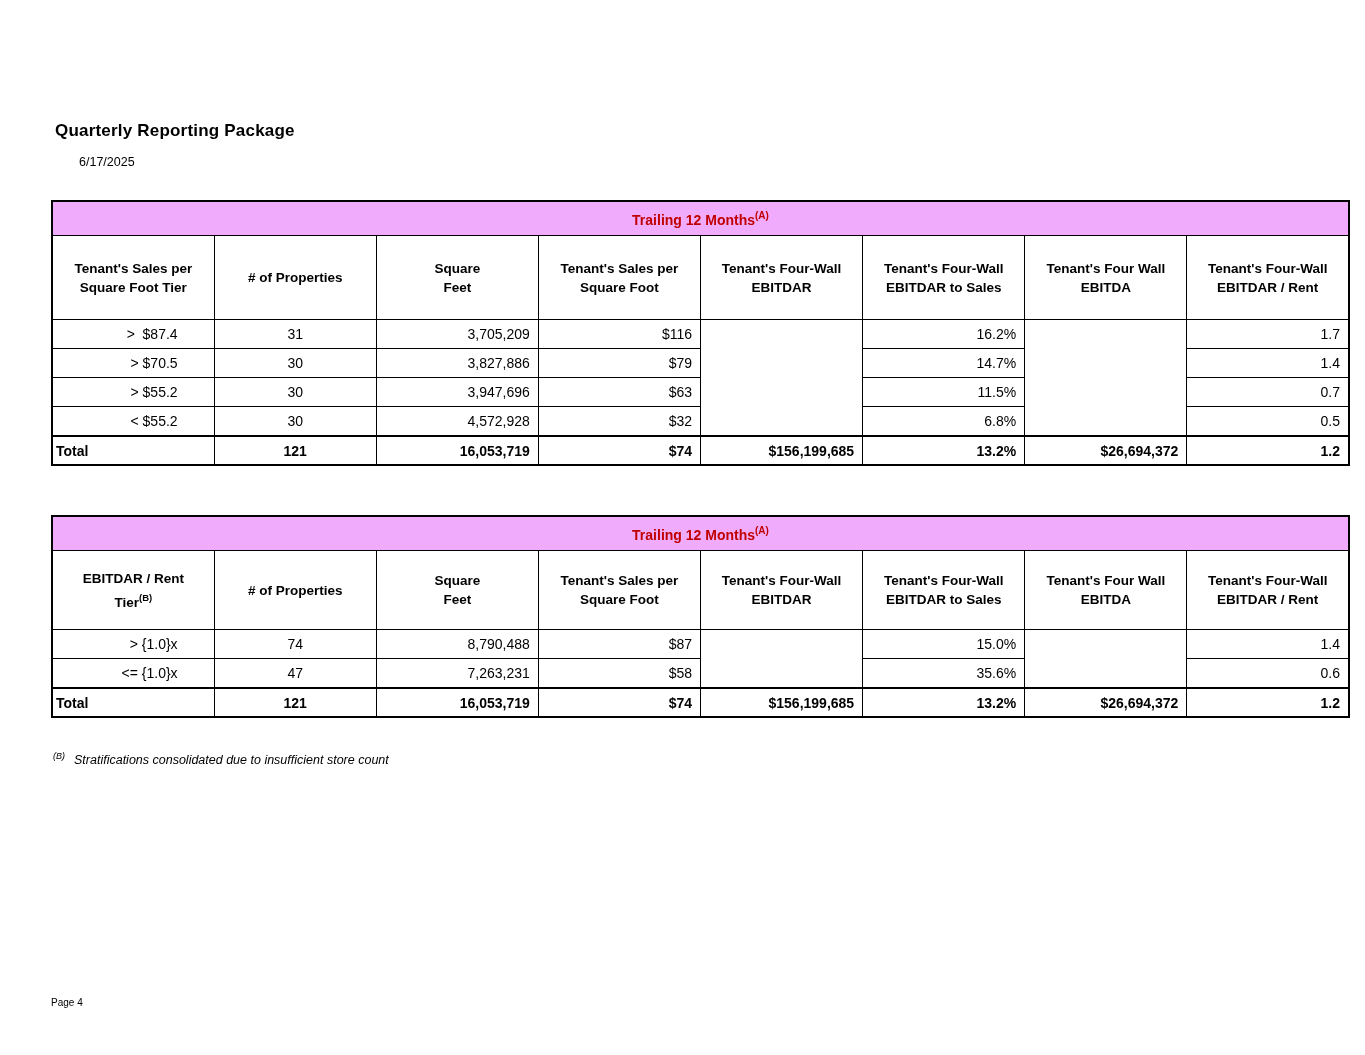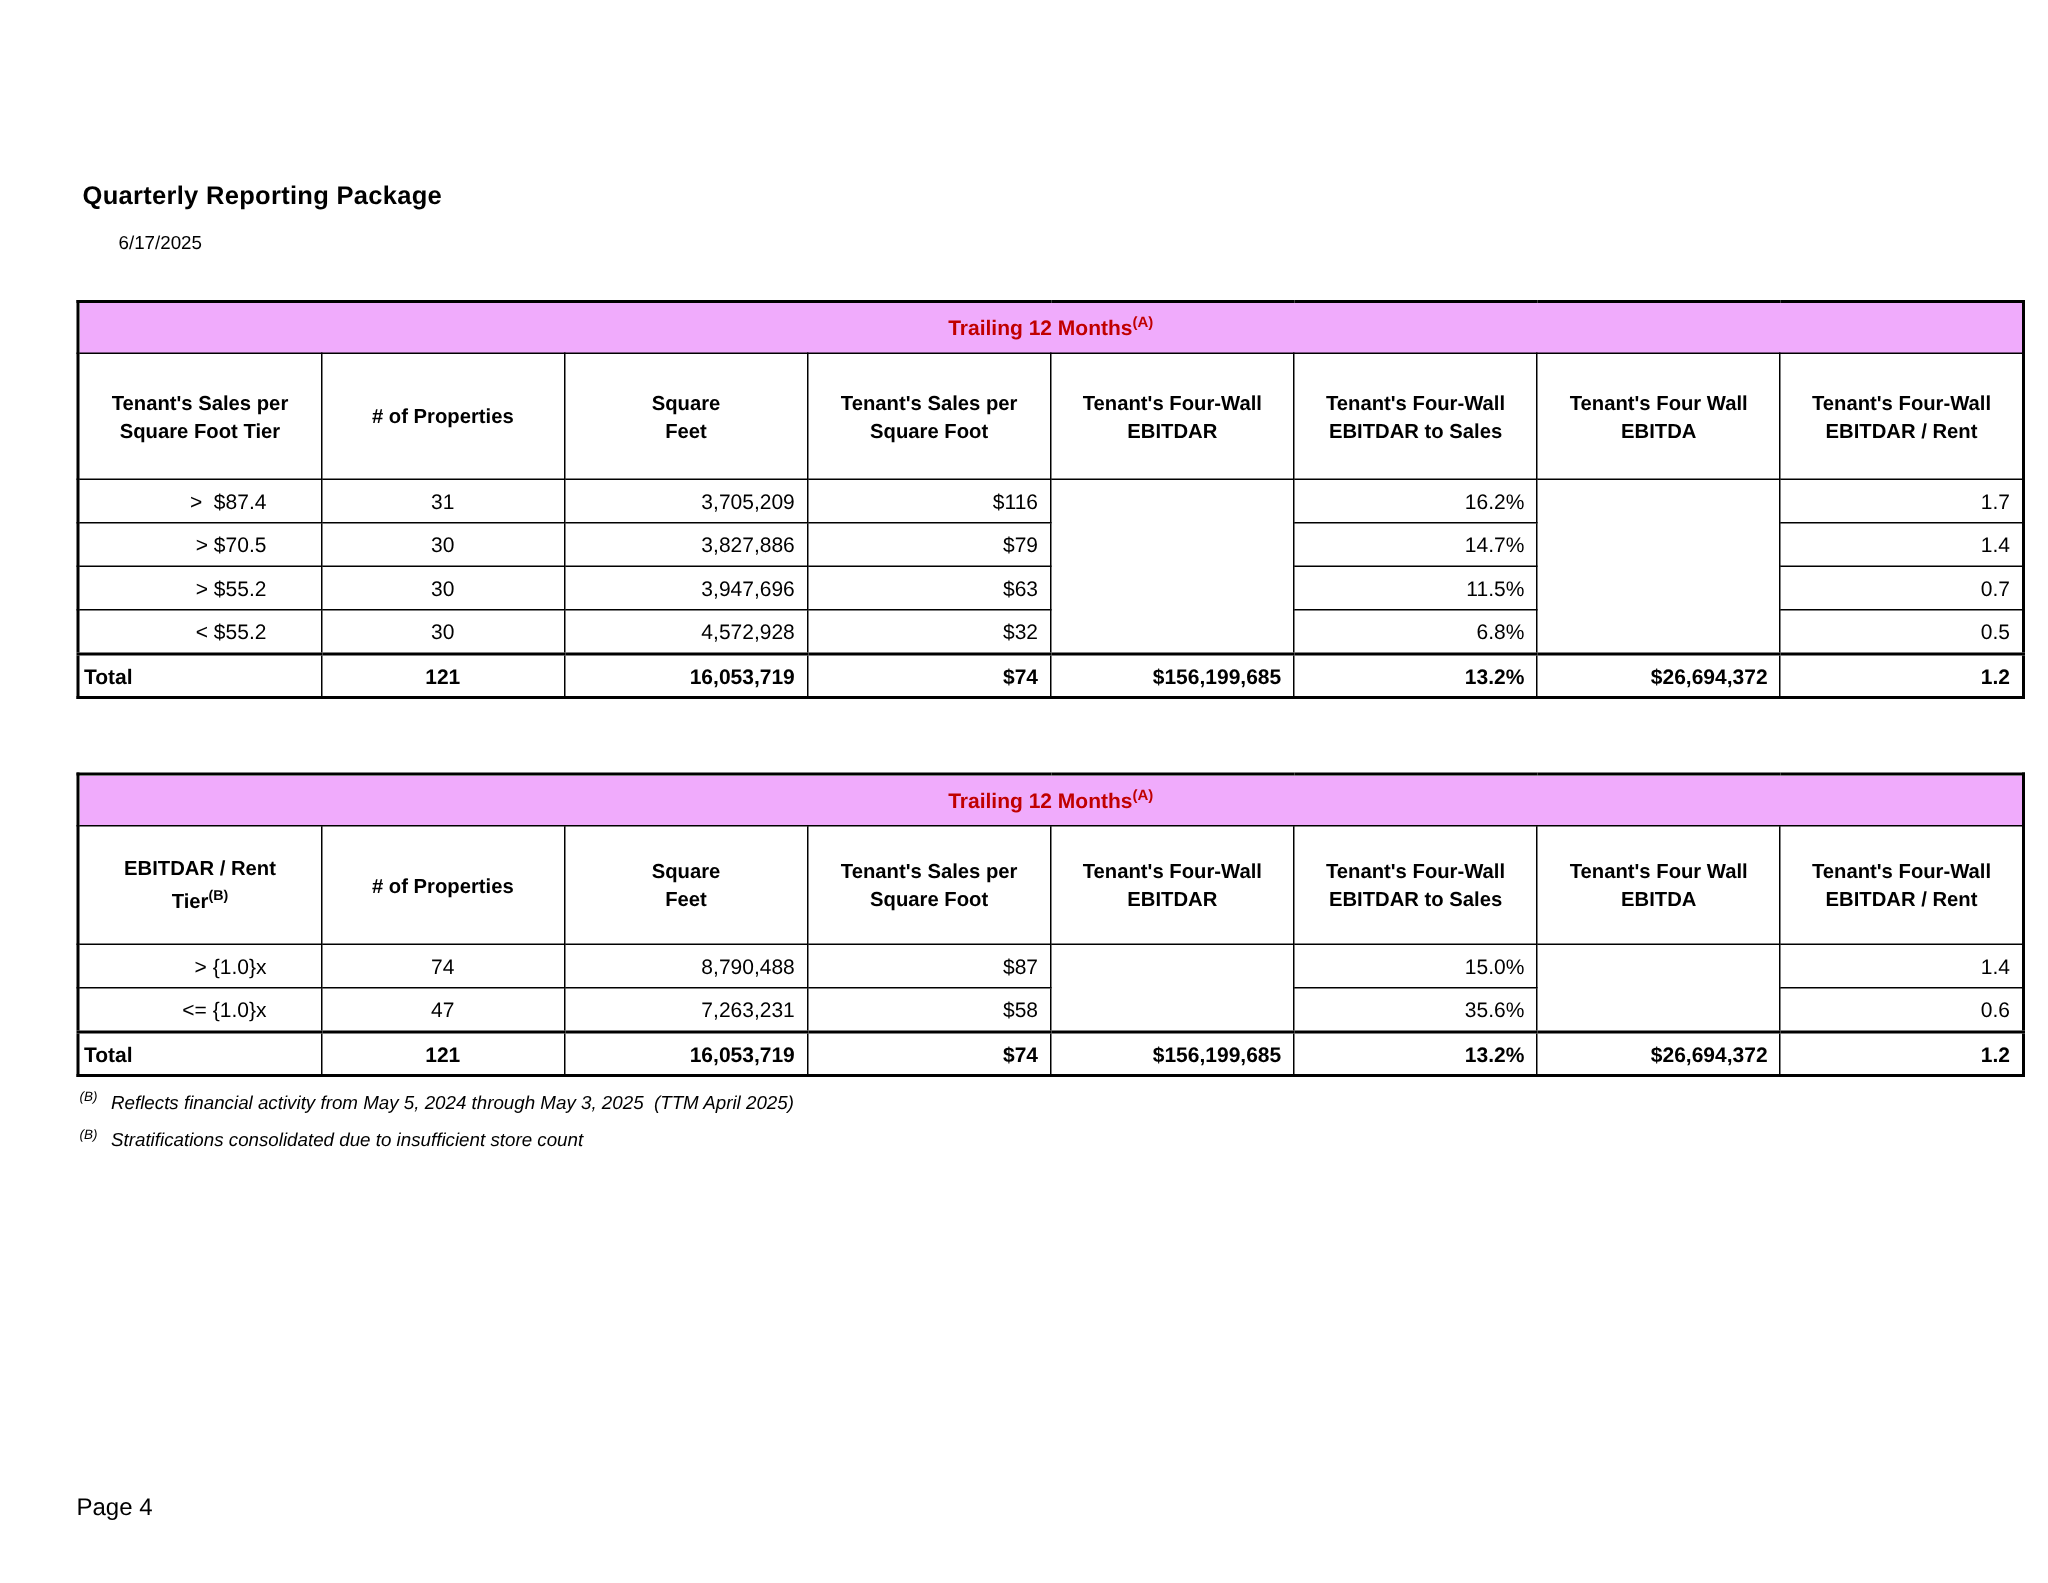--- a/index.html
+++ b/index.html
@@ -92,21 +92,21 @@
   #footnote-1 { top: 751px; }
   .fn-marker {
     font-size: 9px;
     vertical-align: super;
     margin-right: 9px;
   }
   .page-number {
     position: absolute;
     left: 31px;
     top: 997px;
-    font-size: 16px;
+    font-size: 10px;
   }
 </style>
 </head>
 <body>
 
 <div class="page">
 
   <div class="doc-title">Quarterly Reporting Package</div>
   <div class="doc-date">6/17/2025</div>
 
@@ -281,18 +281,17 @@
           <td class="num">16,053,719</td>
           <td class="num">$74</td>
           <td class="num">$156,199,685</td>
           <td class="num">13.2%</td>
           <td class="num">$26,694,372</td>
           <td class="num">1.2</td>
         </tr>
       </tbody>
   </table>
 
-  <div class="footnote" id="footnote-0"><span class="fn-marker">(B)</span><span class="fn-text">Reflects financial activity from May 5, 2024 through May 3, 2025  (TTM April 2025)</span></div>
   <div class="footnote" id="footnote-1"><span class="fn-marker">(B)</span><span class="fn-text">Stratifications consolidated due to insufficient store count</span></div>
 
   <div class="page-number">Page 4</div>
 
 </div>
 
 </body></html>

